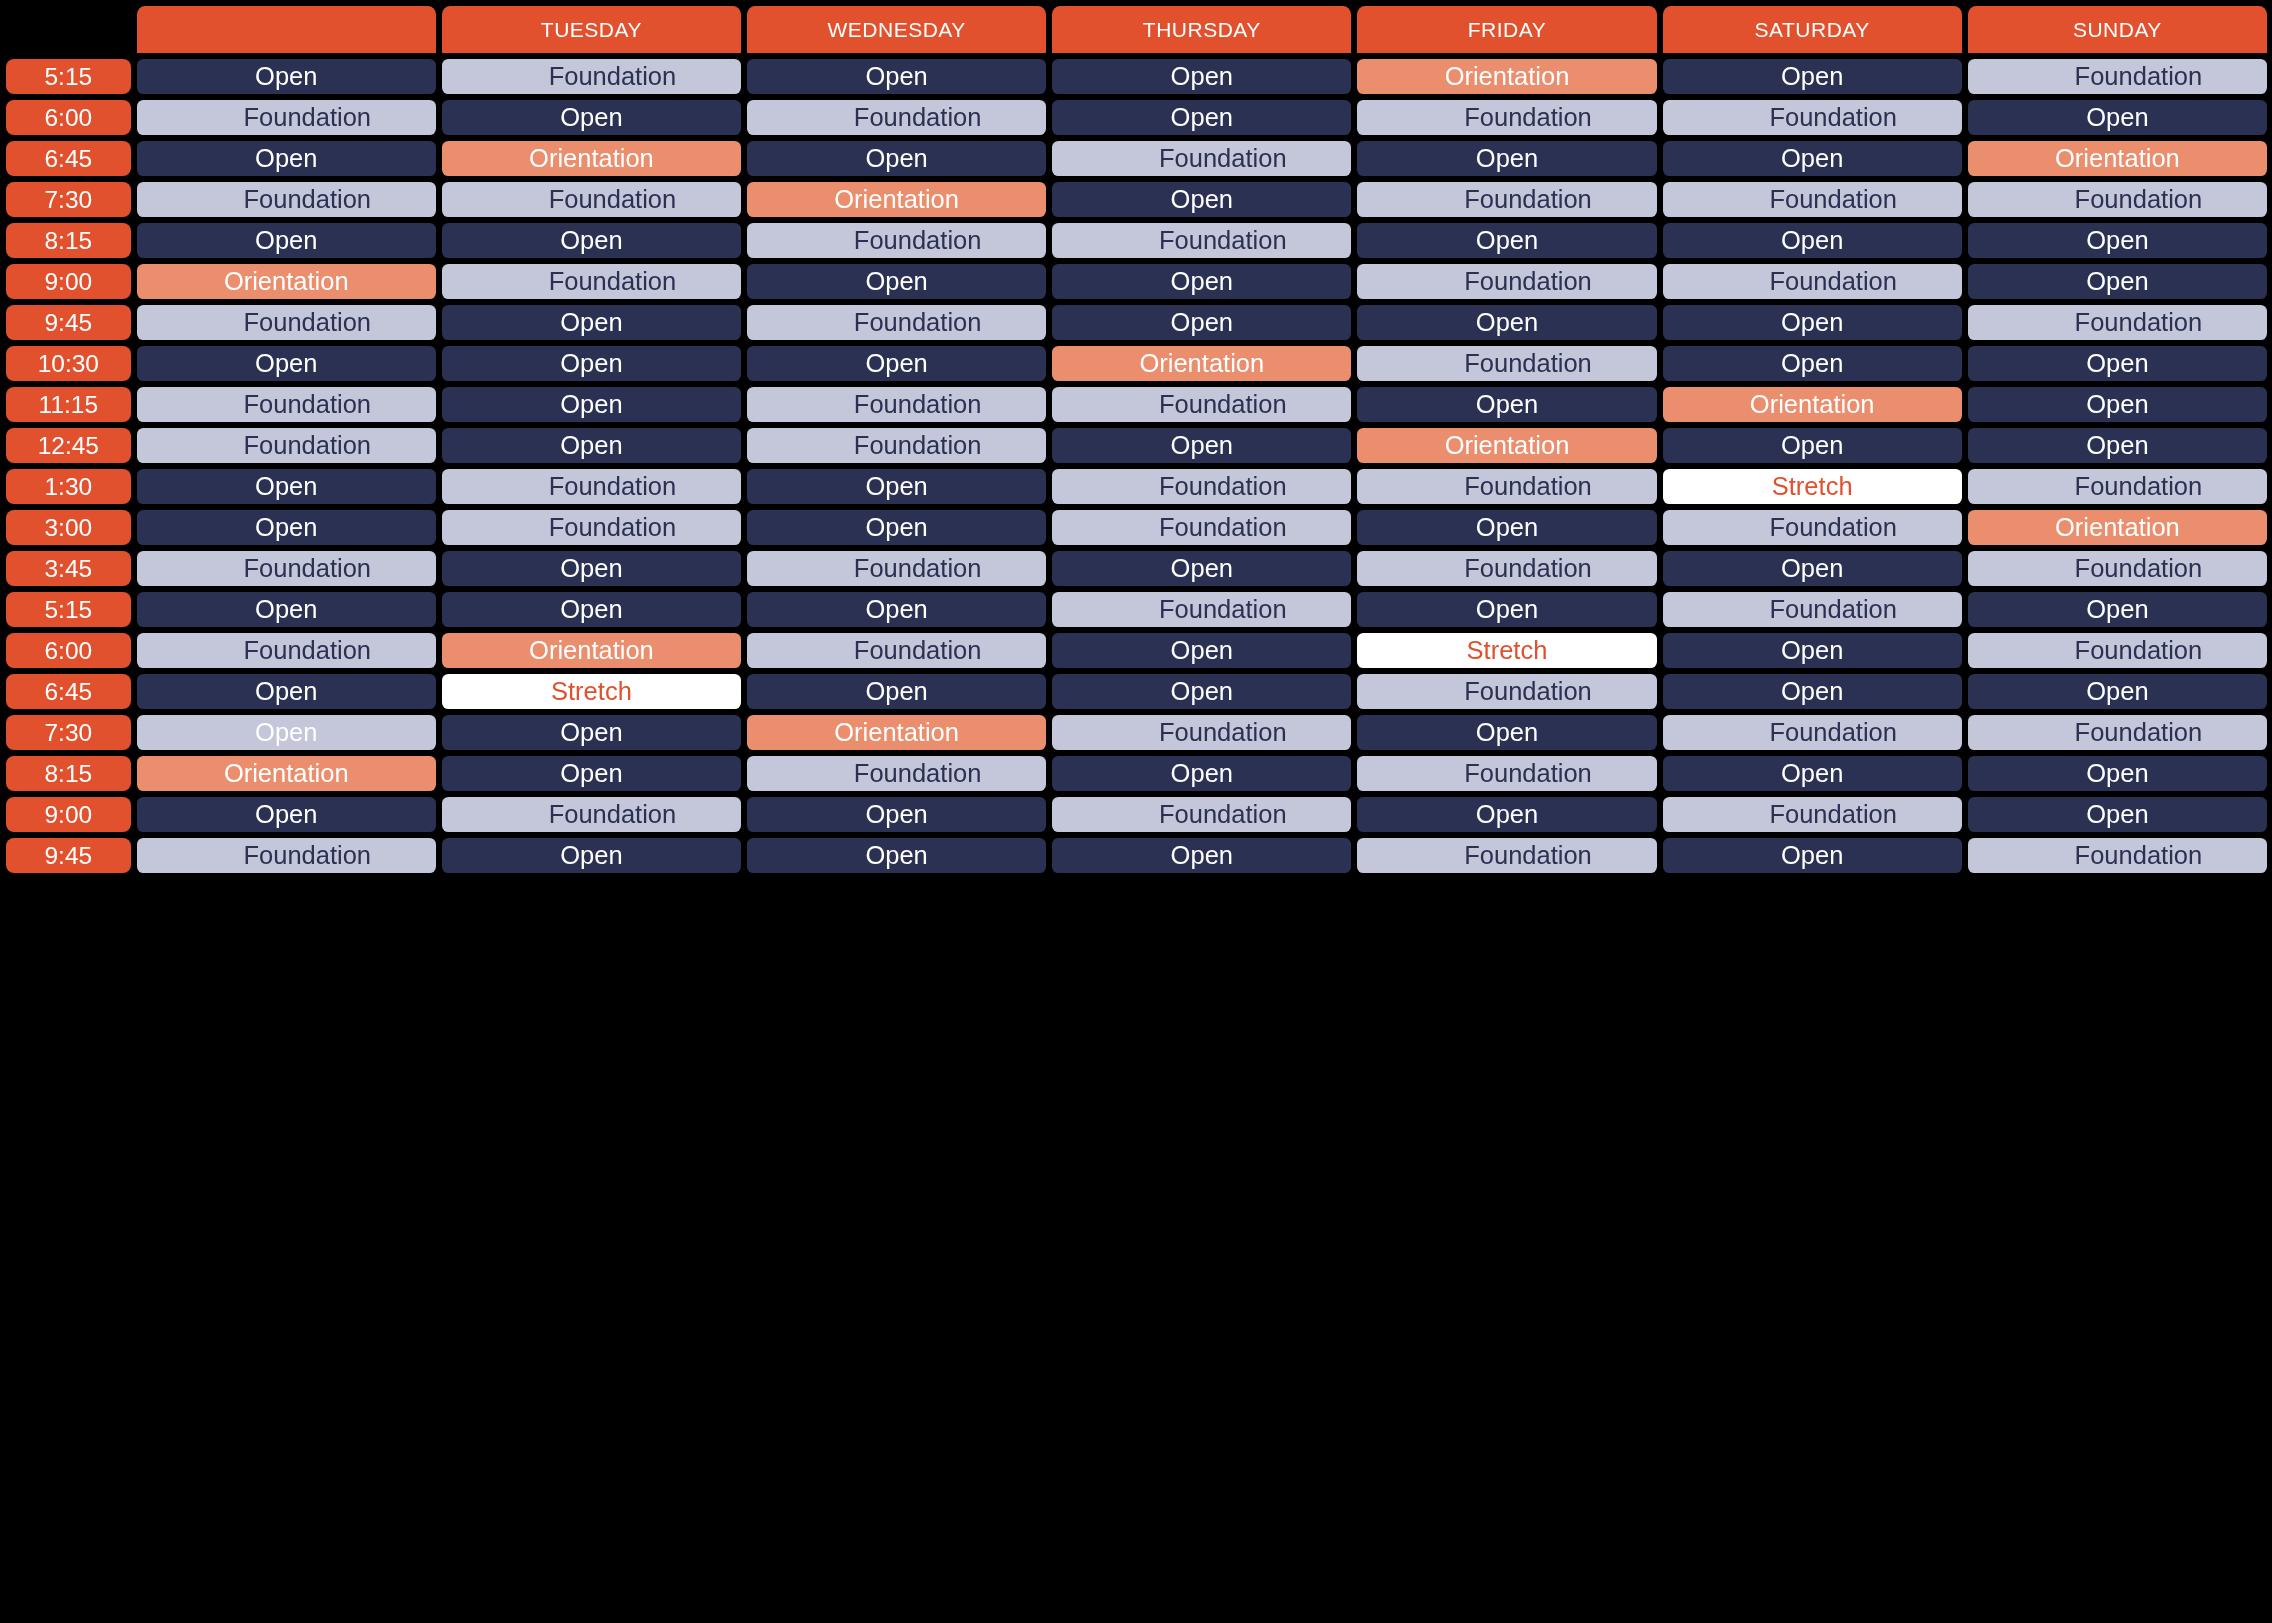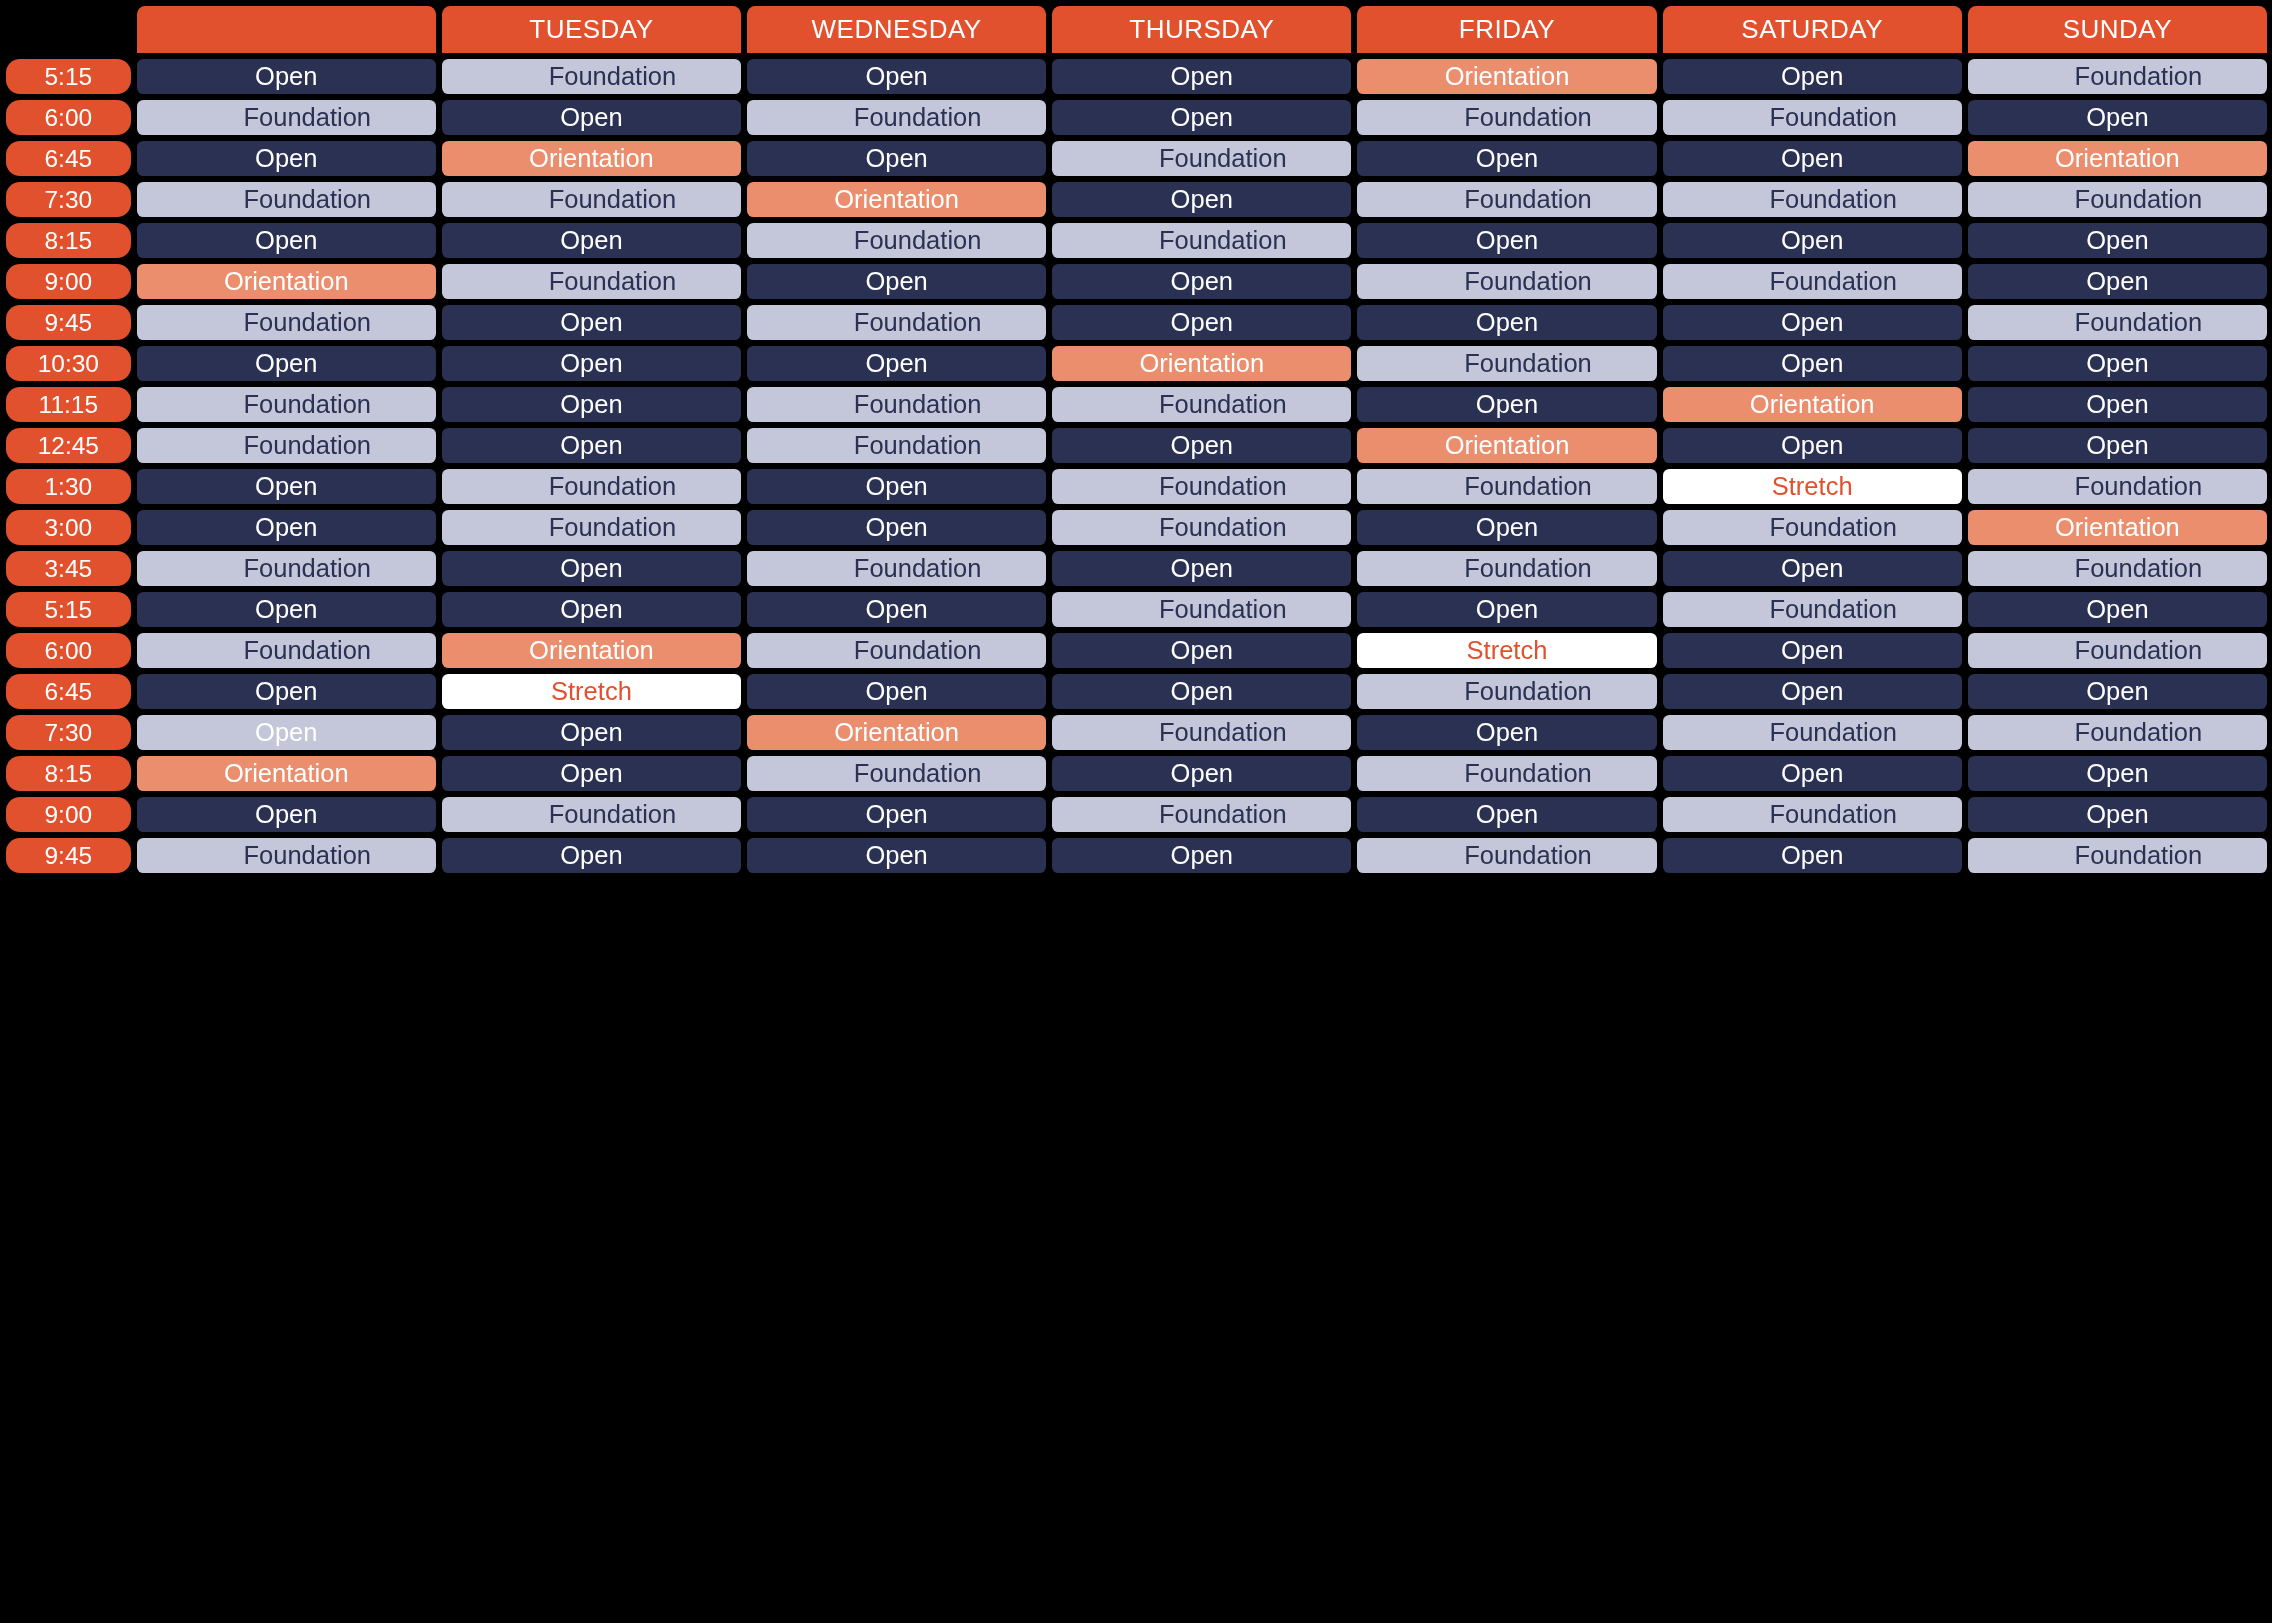--- a/index.html
+++ b/index.html
@@ -43,21 +43,21 @@
 
   .corner-blank {
     background: transparent;
     border: none;
   }
 
   .day-header {
     background: #E1512E;
     color: #FFFFFF;
     border-radius: 8.2px 8.2px 0 0;
-    font-size: 26px;
+    font-size: 21px;
     font-weight: 400;
     letter-spacing: 0.5px;
     text-align: center;
     line-height: 47px;
     height: 47px;
     white-space: nowrap;
   }
 
   
   .day-header.blank-label { color: transparent; }
@@ -66,21 +66,21 @@
   tbody td {
     padding: 0;
     margin: 0;
     height: 35px;
     vertical-align: middle;
   }
 
   .time-cell {
     background: #E1512E;
     color: #FFFFFF;
-    border-radius: 14px;
+    border-radius: 8px;
     font-size: 24.5px;
     text-align: center;
     line-height: 35px;
     white-space: nowrap;
   }
 
   .slot {
     border-radius: 6.4px;
     text-align: center;
     font-size: 25.5px;

